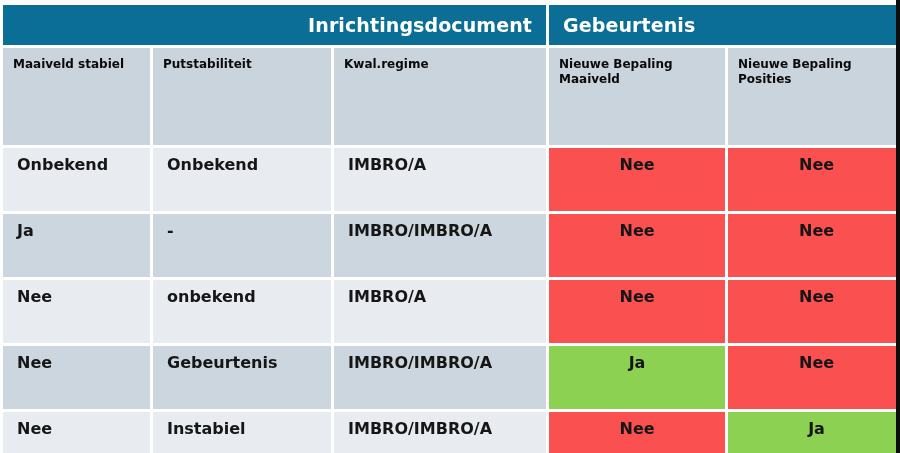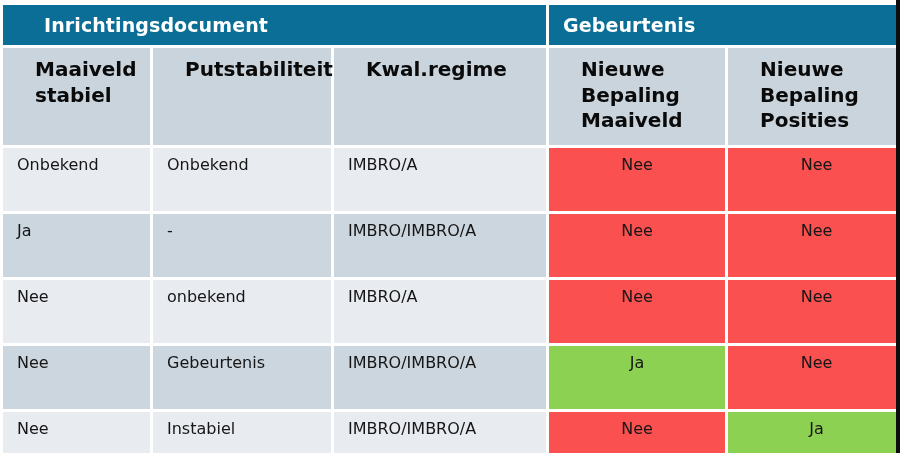--- a/index.html
+++ b/index.html
@@ -42,43 +42,44 @@
   td.group-head {
     background: #0a6e96;
     color: #ffffff;
     font-weight: bold;
     font-size: 19px;
     height: 40px;
     padding: 0 14px;
     vertical-align: middle;
     letter-spacing: 0.1px;
   }
-  td.group-head.center { text-align: left; padding-left: 41px; }
+  td.group-head.center { text-align: right; padding-left: 41px; }
   td.group-head.left   { text-align: left; }
 
   
   td.col-head {
     background: #c9d4dc;
     color: #0a0a0a;
     font-weight: bold;
-    font-size: 20px;
+    font-size: 12px;
     line-height: 1.28;
     height: 88px;
-    padding: 9px 14px 0 32px;
+    padding: 9px 14px 0 10px;
     vertical-align: top;
   }
 
   
   td.cell {
     font-size: 16px;
     color: #161616;
     height: 56px;
     padding: 7px 14px 0 14px;
     vertical-align: top;
     line-height: 1.2;
+    font-weight: bold;
   }
   tr.band-a td.cell { background: #e8ebf0; }
   tr.band-b td.cell { background: #ccd6de; }
 
   td.cell.flag {
     text-align: center;
     padding-left: 6px;
     padding-right: 6px;
   }
   td.cell.flag.no  { background: #fa5050 !important; }

